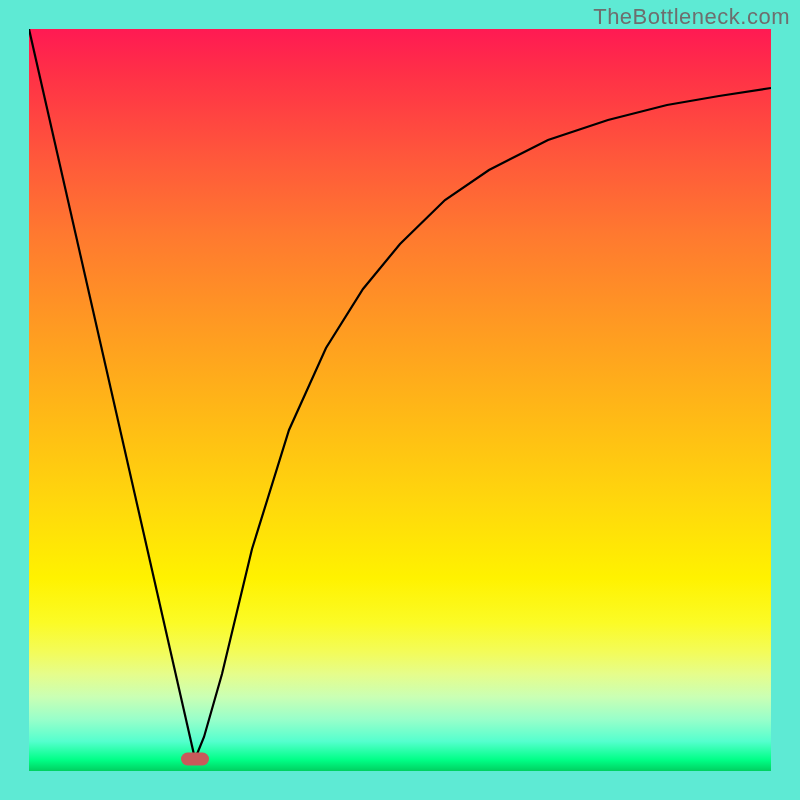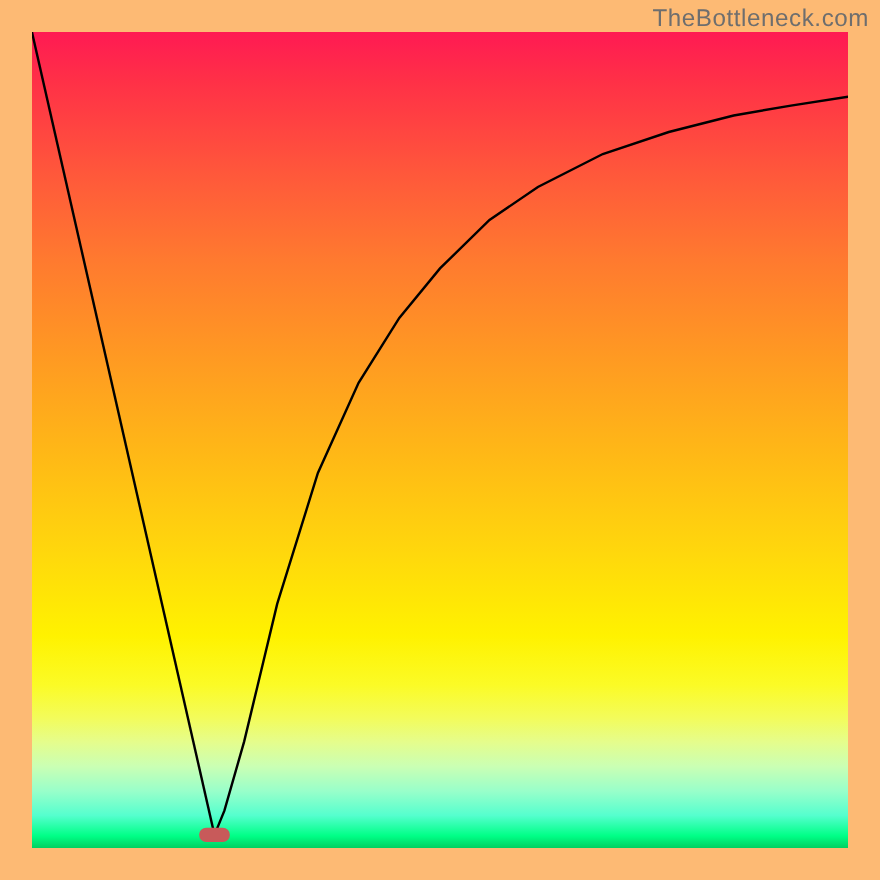--- a/index.html
+++ b/index.html
@@ -7,21 +7,21 @@
     width: 800px;
     height: 800px;
     background: #000;
     position: relative;
     overflow: hidden;
     font-family: Arial, sans-serif;
   }
   .frame {
     position: absolute;
     inset: 0;
-    background: #fdba74;
+    background: #5eead4;
   }
   .plot-area {
     position: absolute;
     left: 29px;
     top: 29px;
     width: 742px;
     height: 742px;
     overflow: hidden;
   }
   .gradient {

